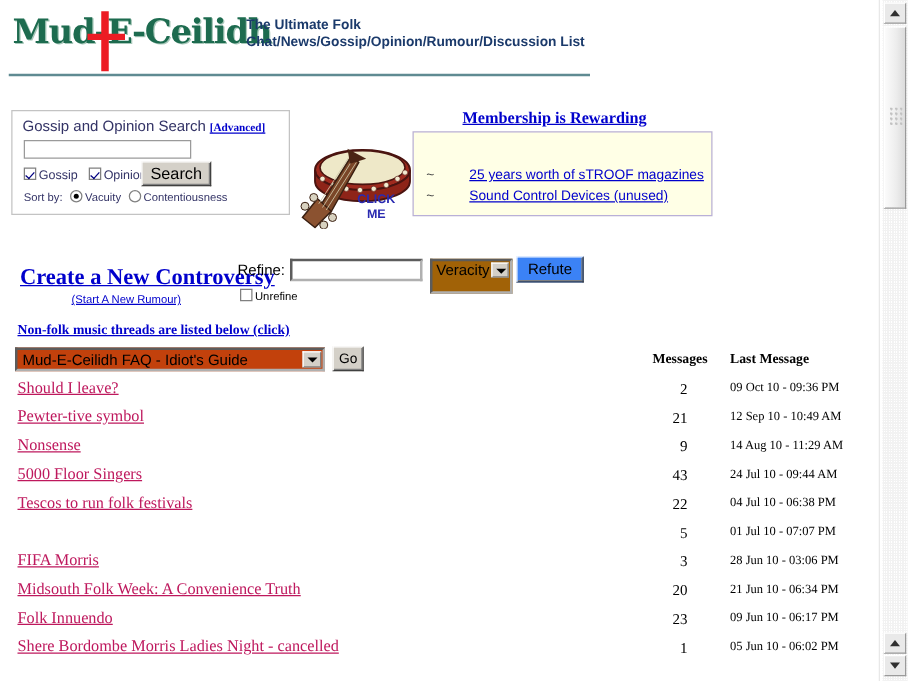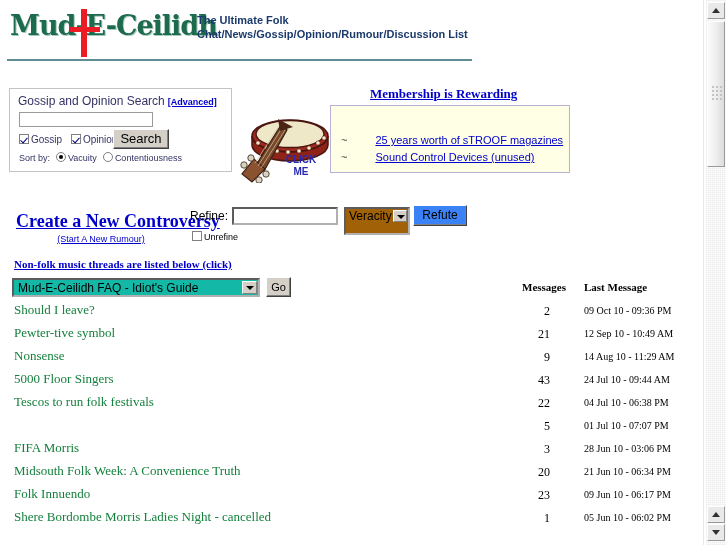--- a/index.html
+++ b/index.html
@@ -101,21 +101,21 @@
   .search-title {
     position: absolute;
     left: 8px;
     top: 5px;
     font-family: "Liberation Sans", sans-serif;
     font-size: 12px;
     color: #333366;
     white-space: nowrap;
   }
   .advanced-link {
-    font-family: Liberation Sans, sans-serif;
+    font-family: Liberation Serif, serif;
     font-size: 9px;
     font-weight: bold;
     color: #0000cc;
     text-decoration: underline;
     margin-left: 3px;
     cursor: pointer;
   }
   .search-input {
     position: absolute;
     left: 9px;
@@ -414,21 +414,21 @@
   }
 
   
   .faq-sel {
     position: absolute;
     left: 12px;
     top: 278px;
     width: 248px;
     height: 19px;
     border: 2px inset #b0b0b0;
-    background: #14b8a6;
+    background: #c2410c;
     box-sizing: border-box;
     cursor: pointer;
   }
   .faq-sel .txt {
     position: absolute;
     left: 4px; top: 1px;
     font-family: "Liberation Sans", sans-serif;
     font-size: 12px;
     line-height: 14px;
     white-space: nowrap;
@@ -493,21 +493,22 @@
   .thread-row {
     position: relative;
     height: 23px;
   }
   .thread-title {
     position: absolute;
     left: 14px;
     top: 0;
     font-family: "Liberation Serif", serif;
     font-size: 13px;
-    color: #15803d;
+    color: #be185d;
+    text-decoration: underline;
     cursor: pointer;
     white-space: nowrap;
   }
   .thread-count {
     position: absolute;
     left: 508px;
     top: 2px;
     width: 42px;
     text-align: right;
     font-family: "Liberation Serif", serif;

